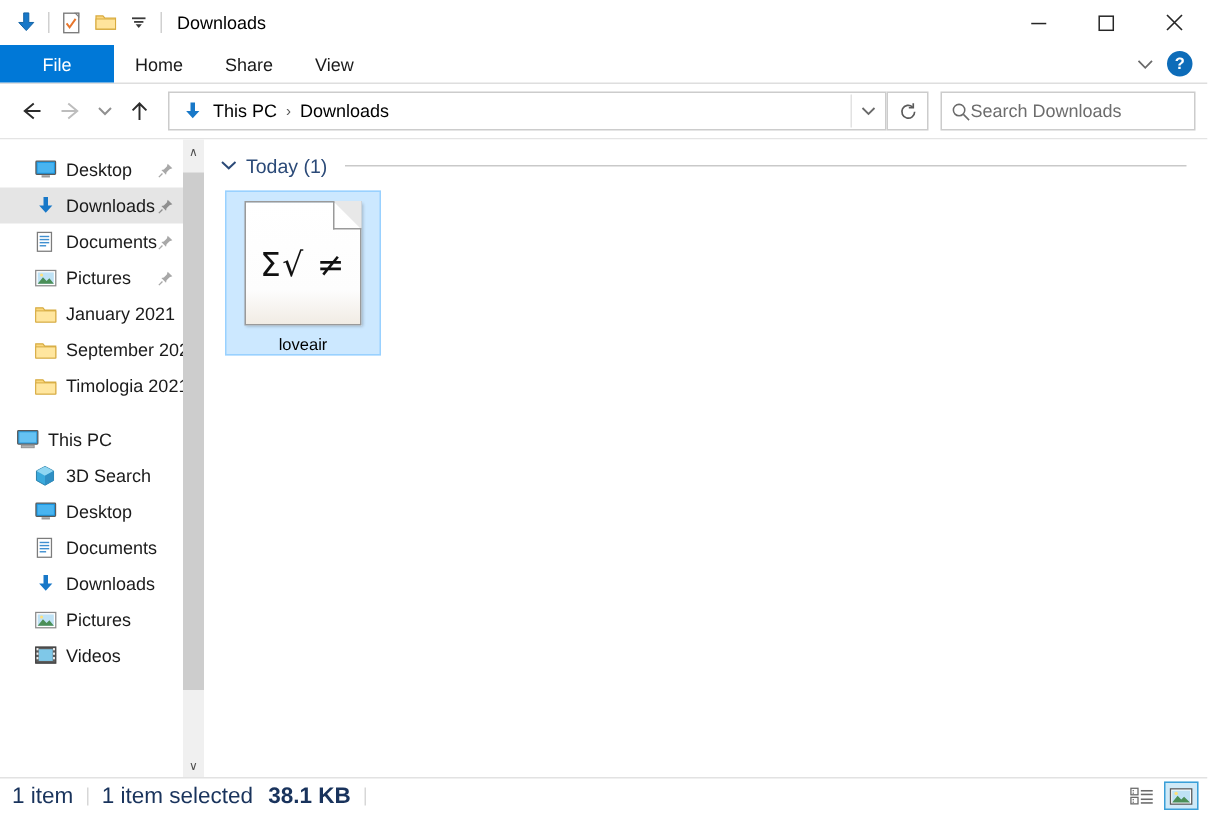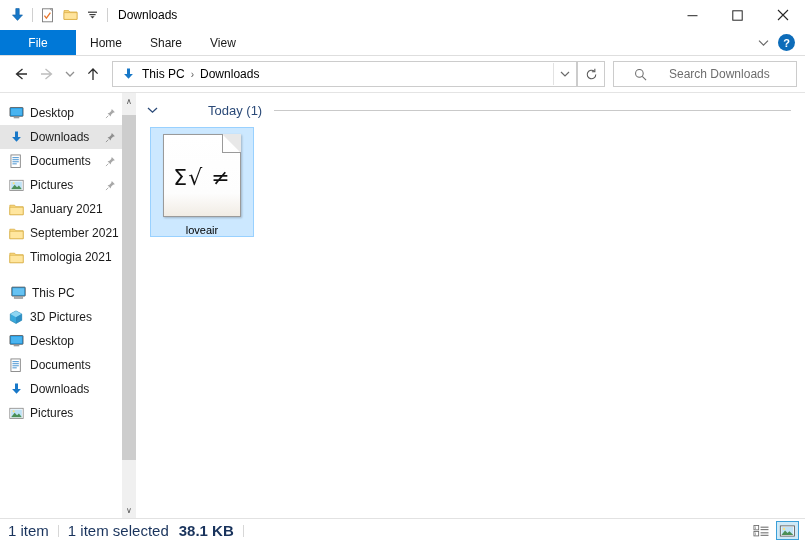--- a/index.html
+++ b/index.html
@@ -200,22 +200,22 @@
     border-left: 1px solid #e2e2e2;
     cursor: default;
   }
   .search-box {
     width: 162px;
     height: 24px;
     border: 1px solid #cccccc;
     background: #ffffff;
     display: flex;
     align-items: center;
-    padding-left: 20px;
-    gap: 22px;
+    padding-left: 6px;
+    gap: 0;
   }
   .search-input {
     border: none;
     outline: none;
     font-family: "Liberation Sans", sans-serif;
     font-size: 12px;
     color: #000000;
     background: transparent;
     width: 130px;
     padding: 0;
@@ -270,21 +270,21 @@
     position: absolute;
     right: 6px;
     top: 50%;
     transform: translateY(-50%);
     width: 12px;
     height: 12px;
     display: flex;
     align-items: center;
     justify-content: center;
   }
-  .indent-1 { padding-left: 6px; }
+  .indent-1 { padding-left: 20px; }
   .indent-root { padding-left: 8px; }
   .sb-gap { height: 12px; }
 
   
   .sb-bar {
     position: absolute;
     right: 0; top: 0; bottom: 0;
     width: 14px;
     background: #f0f0f0;
     display: flex;
@@ -329,21 +329,20 @@
     width: 12px;
     display: flex;
     align-items: center;
     justify-content: center;
     color: #2b4a78;
   }
   .group-title {
     font-size: 13px;
     color: #2b4a78;
     white-space: nowrap;
-    margin-left: 44px;
   }
   .group-line {
     flex: 1;
     height: 1px;
     background: #c9c9c9;
     margin-right: 14px;
     margin-left: 6px;
   }
   .tiles {
     display: flex;
@@ -715,21 +714,21 @@
         </div>
 
         <div class="sb-row indent-1">
           <div class="sb-icon">
             <svg width="14" height="15" viewBox="0 0 15 16">
               <path d="M7.5 1 L13.6 4.2 L13.6 11 L7.5 14.4 L1.4 11 L1.4 4.2 Z" fill="#39a9dc" stroke="#2a7fa8" stroke-width="0.7"></path>
               <path d="M7.5 1 L13.6 4.2 L7.5 7.6 L1.4 4.2 Z" fill="#8fd6f2"></path>
               <path d="M7.5 7.6 L13.6 4.2 L13.6 11 L7.5 14.4 Z" fill="#2f8fc4"></path>
             </svg>
           </div>
-          <span class="sb-label">3D Pictures</span>
+          <span class="sb-label">3D Search</span>
         </div>
 
         <div class="sb-row indent-1">
           <div class="sb-icon">
             <svg width="15" height="14" viewBox="0 0 16 15">
               <rect x="1" y="1.6" width="14" height="9.4" rx="0.6" fill="#1a9ae6" stroke="#5a5a5a" stroke-width="0.9"></rect>
               <rect x="2.2" y="2.8" width="11.6" height="7" fill="#49b4f0"></rect>
               <rect x="5" y="11.6" width="6" height="1.6" fill="#9a9a9a"></rect>
             </svg>
           </div>
@@ -764,20 +763,35 @@
             <svg width="15" height="13" viewBox="0 0 16 14">
               <rect x="0.8" y="1.4" width="14.4" height="11" fill="#ffffff" stroke="#8a8a8a" stroke-width="0.9"></rect>
               <rect x="2.2" y="2.8" width="11.6" height="8.2" fill="#bfe2f5"></rect>
               <path d="M2.2 11 L6 6.2 L8.6 9 L10.6 7 L13.8 11 Z" fill="#4b8f57"></path>
               <circle cx="5" cy="4.6" r="1.1" fill="#ffe07a"></circle>
             </svg>
           </div>
           <span class="sb-label">Pictures</span>
         </div>
 
+        <div class="sb-row indent-1">
+          <div class="sb-icon">
+            <svg width="15" height="14" viewBox="0 0 16 15">
+              <rect x="0.8" y="1.4" width="14.4" height="11.6" fill="#5c5c5c" stroke="#3a3a3a" stroke-width="0.8"></rect>
+              <rect x="3" y="3" width="10" height="8.4" fill="#7fc8e8"></rect>
+              <rect x="1.4" y="2.2" width="1.4" height="1.6" fill="#eeeeee"></rect>
+              <rect x="1.4" y="5.4" width="1.4" height="1.6" fill="#eeeeee"></rect>
+              <rect x="1.4" y="8.6" width="1.4" height="1.6" fill="#eeeeee"></rect>
+              <rect x="13.2" y="2.2" width="1.4" height="1.6" fill="#eeeeee"></rect>
+              <rect x="13.2" y="5.4" width="1.4" height="1.6" fill="#eeeeee"></rect>
+              <rect x="13.2" y="8.6" width="1.4" height="1.6" fill="#eeeeee"></rect>
+            </svg>
+          </div>
+          <span class="sb-label">Videos</span>
+        </div>
 
       </div>
 
       <div class="sb-bar">
         <div class="sb-arrow">∧</div>
         <div class="sb-track">
           <div class="sb-thumb"></div>
         </div>
         <div class="sb-arrow">∨</div>
       </div>

